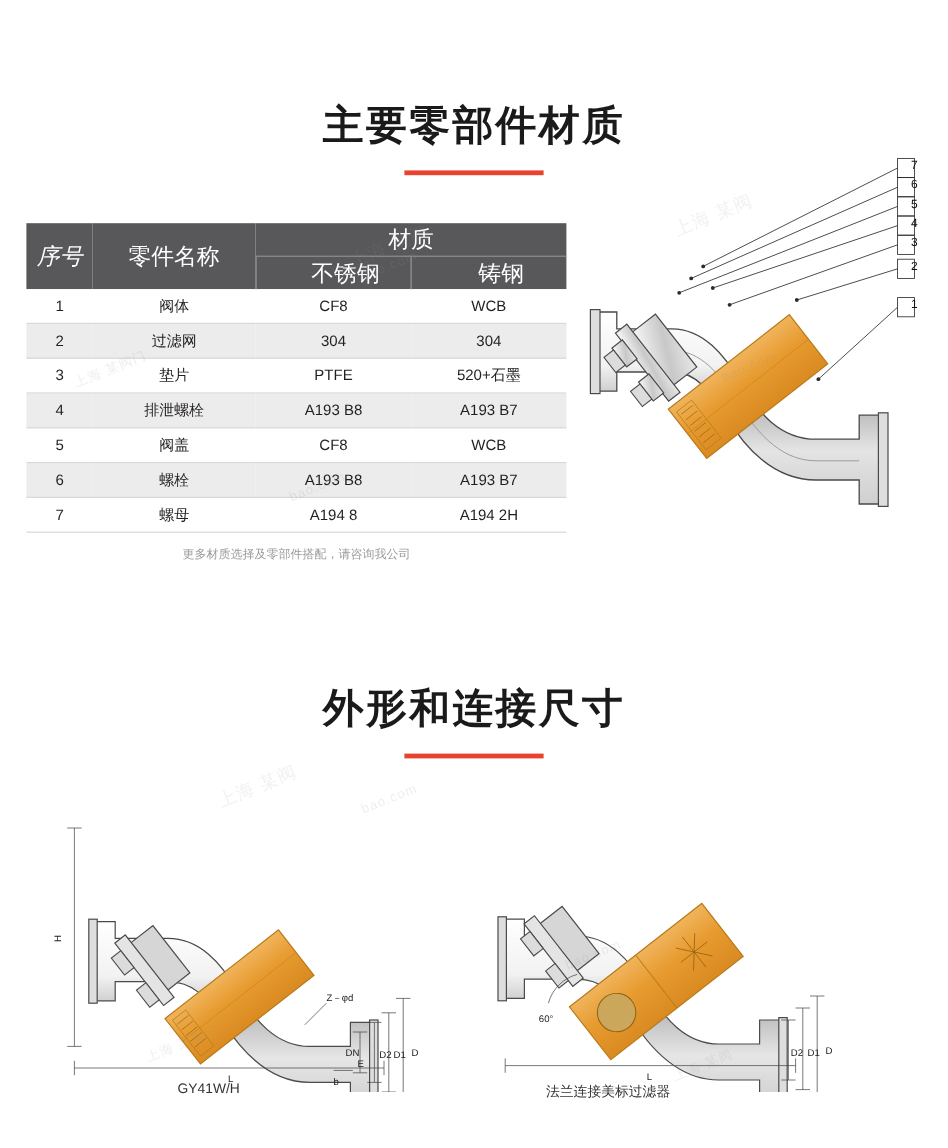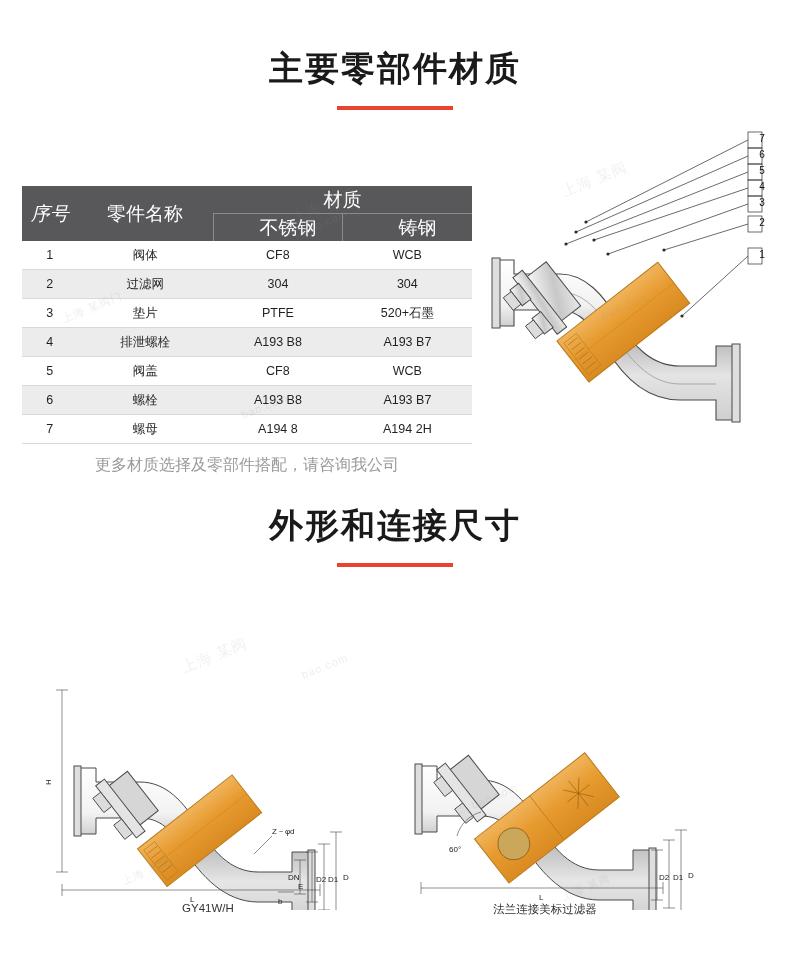--- a/index.html
+++ b/index.html
@@ -21,29 +21,30 @@
     height: 957px;
   }
 
   
   .section-title {
     text-align: center;
     font-size: 34px;
     font-weight: bold;
     letter-spacing: 2px;
     color: #1a1a1a;
+    margin-top: 36px;
   }
   .title-rule {
     width: 116px;
     height: 4px;
     background: #e8432f;
     margin: 14px auto 0 auto;
   }
   #title1 { position: absolute; left: 0; top: 46px; width: 790px; }
-  #title2 { position: absolute; left: 0; top: 503px; width: 790px; }
+  #title2 { position: absolute; left: 0; top: 532px; width: 790px; }
 
   
   .table-wrap {
     position: absolute;
     left: 22px;
     top: 186px;
     width: 450px;
   }
   table.mat {
     border-collapse: collapse;
@@ -82,21 +83,21 @@
   .col-name { width: 150px; }
   .col-ss   { width: 120px; }
   .col-cs   { width: 120px; }
 
   .table-note {
     position: absolute;
     left: 22px;
     top: 455px;
     width: 450px;
     text-align: center;
-    font-size: 16px;
+    font-size: 10px;
     color: #9a9a9a;
   }
 
   
   .wm {
     position: absolute;
     color: rgba(150,150,150,0.16);
     font-size: 11px;
     letter-spacing: 1px;
     transform: rotate(-22deg);
@@ -104,21 +105,20 @@
     white-space: nowrap;
     font-family: "Liberation Sans", sans-serif;
   }
   .wm.big { font-size: 15px; color: rgba(150,150,150,0.13); }
 
   
   .caption {
     position: absolute;
     font-size: 11.5px;
     color: #333;
-    text-align: center;
   }
   .leader-num {
     position: absolute;
     font-size: 10px;
     color: #111;
     text-align: center;
     width: 10px;
   }
   svg { display: block; }
   .dim-label {

